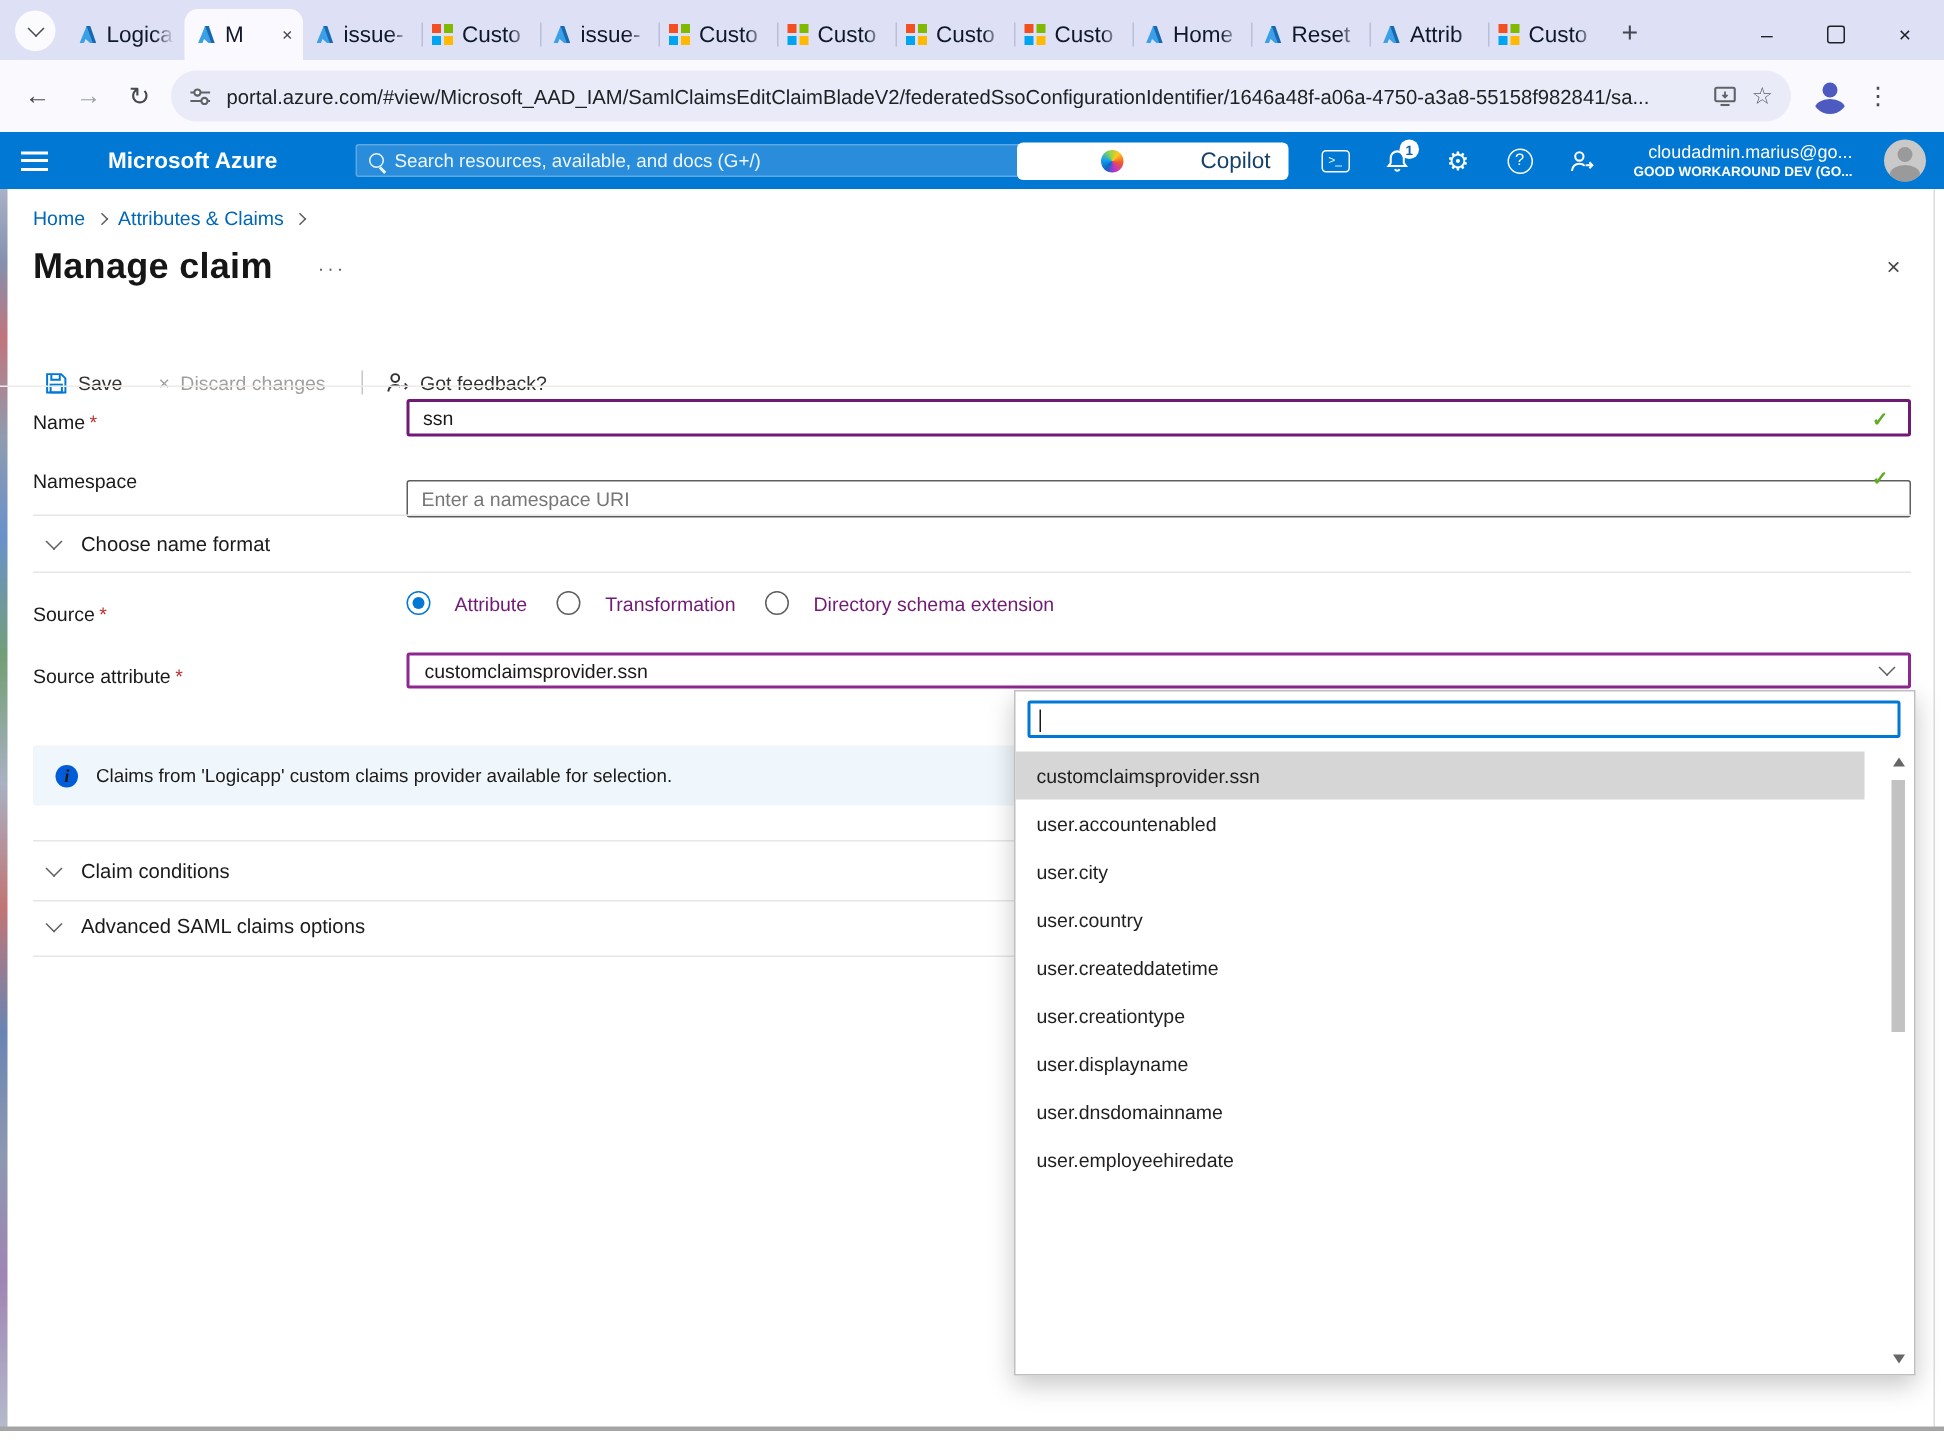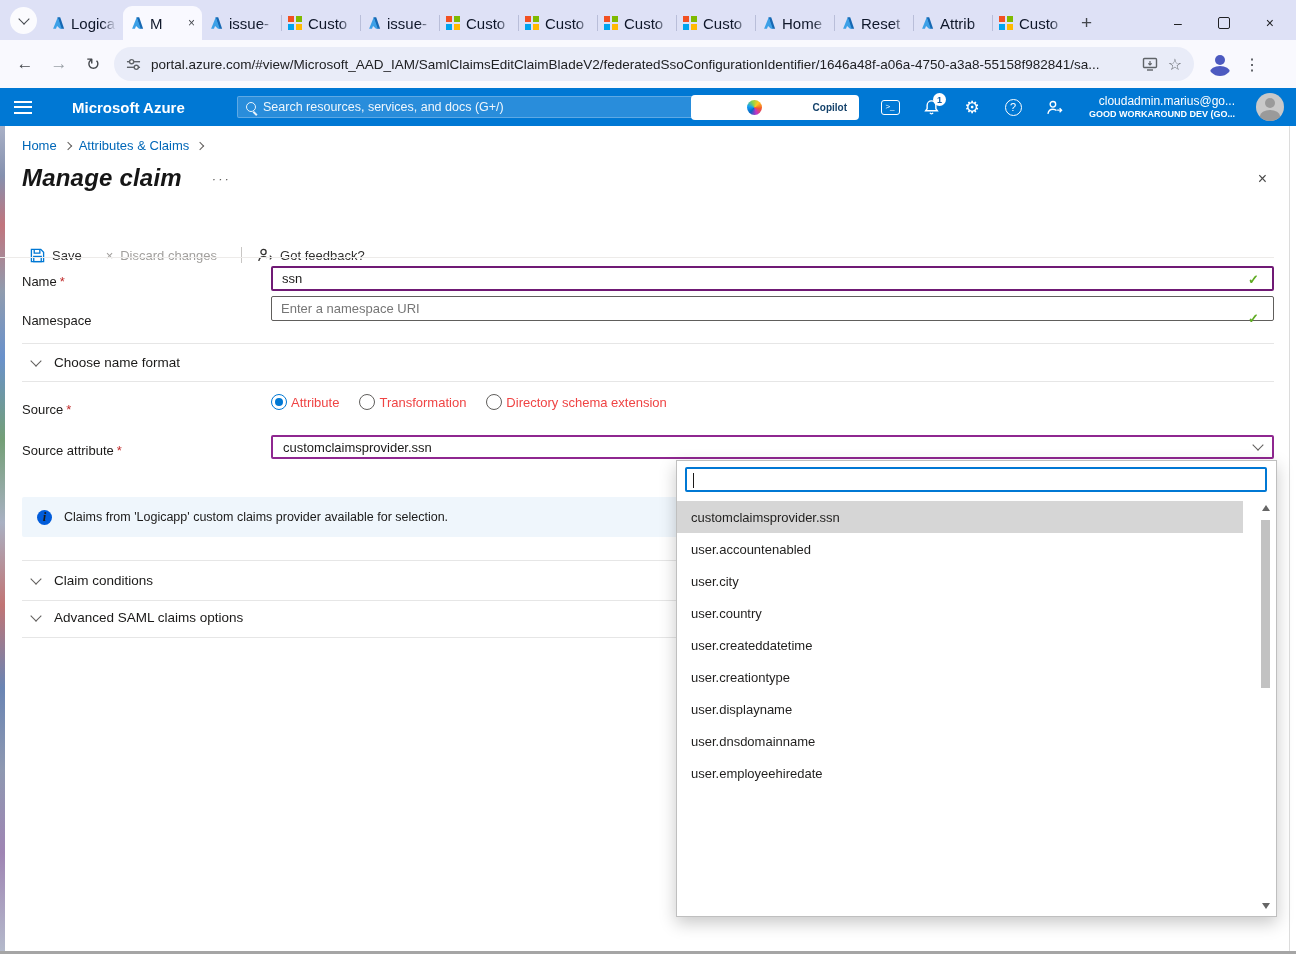--- a/index.html
+++ b/index.html
@@ -50,21 +50,21 @@
   .brand{font-size:15px;font-weight:bold;white-space:nowrap;margin-left:26px;}
   .azsearch{position:absolute;left:237px;top:8px;width:518px;height:22px;background:rgba(255,255,255,.16);
             border:1px solid rgba(255,255,255,.25);border-radius:2px;display:flex;align-items:center;padding:0 8px;gap:7px;box-sizing:border-box;}
   .sglass{width:8px;height:8px;border:1.5px solid rgba(255,255,255,.9);border-radius:50%;position:relative;flex:none;}
   .sglass::after{content:"";position:absolute;left:7px;top:8px;width:5px;height:1.5px;background:rgba(255,255,255,.9);transform:rotate(45deg);transform-origin:0 0;}
   .azsearch span{font-size:12.5px;color:rgba(255,255,255,.92);}
   .azright{position:absolute;right:8px;top:0;height:38px;display:flex;align-items:center;gap:21px;}
   .copilot{height:25px;background:#fff;border-radius:4px;display:flex;align-items:center;gap:7px;padding:0 12px;}
   .cp-ico{width:15px;height:15px;border-radius:50%;
           background:conic-gradient(from 220deg,#0b67c2,#13a0f6,#8bd44a,#ffc81f,#f2572b,#c333c9,#0b67c2);}
-  .copilot span{font-size:10px;color:#14426b;font-weight:bold;margin-left:44px;}
+  .copilot span{font-size:15px;color:#14426b;font-weight:normal;margin-left:44px;}
   .azico{position:relative;display:flex;align-items:center;justify-content:center;width:20px;height:20px;color:#fff;}
   .shell{width:17px;height:13px;border:1.5px solid #fff;border-radius:3px;font-size:8px;line-height:12px;text-align:center;letter-spacing:0;}
   .badge{position:absolute;right:-5px;top:-4px;width:13px;height:13px;border-radius:50%;background:#fff;color:#0a5ca8;
          font-size:9px;font-weight:bold;display:flex;align-items:center;justify-content:center;}
   .gear{font-size:17px;}
   .helpc{width:15px;height:15px;border:1.5px solid #fff;border-radius:50%;font-size:11px;display:flex;align-items:center;justify-content:center;}
   .userblock{text-align:right;line-height:1.25;margin-left:4px;}
   .uemail{font-size:12px;}
   .utenant{font-size:9px;font-weight:bold;}
   .azavatar{width:28px;height:28px;border-radius:50%;background:#c9c9c9;position:relative;overflow:hidden;margin-right:4px;}
@@ -74,21 +74,21 @@
   
   .content{position:absolute;left:0;top:126px;width:1296px;height:826px;background:#fff;}
   .sliver{position:absolute;left:0;top:0;width:5px;height:826px;opacity:.85;
           background:linear-gradient(180deg,#9aa3bd 0%,#6f7da0 6%,#b65c66 12%,#7c8aa0 20%,#4f7ec2 28%,#5b8e5e 38%,#9aa3b8 48%,#b65c5c 58%,#4f6fa6 68%,#7a86a3 78%,#8e6fa6 88%,#a7aec2 100%);}
   .rightedge{position:absolute;left:1289px;top:0;width:1px;height:826px;background:#dcdcdc;}
 
   .breadcrumb{position:absolute;left:22px;top:12px;font-size:13px;display:flex;align-items:center;gap:8px;}
   .bc-link{color:#0067b8;cursor:pointer;}
   .bc-sep{width:5px;height:5px;border-right:1.4px solid #605e5c;border-top:1.4px solid #605e5c;transform:rotate(45deg);}
 
-  .titlerow{position:absolute;left:22px;top:38px;display:flex;align-items:center;font-style:italic;}
+  .titlerow{position:absolute;left:22px;top:38px;display:flex;align-items:center;}
   .bladetitle{font-size:24px;font-weight:bold;color:#161616;letter-spacing:.2px;}
   .ctxmenu{margin-left:30px;color:#605e5c;font-size:13px;letter-spacing:2px;}
   .bladeclose{position:absolute;right:29px;top:45px;font-size:16px;color:#494949;line-height:1;}
 
   .cmdbar{position:absolute;left:30px;top:118px;display:flex;align-items:center;height:22px;}
   .cmd{display:flex;align-items:center;gap:7px;font-size:13px;color:#323130;}
   .cmd.disabled{color:#a19f9d;}
   .cmd + .cmd{margin-left:24px;}
   .vdiv{width:1px;height:16px;background:#c8c6c4;margin:0 15px 0 24px;}
   .xgray{font-size:13px;color:#a19f9d;}
@@ -100,21 +100,21 @@
           font-size:13px;color:#1b1a19;padding:0 28px 0 9px;border-radius:2px;outline:none;background:#fff;}
   .tinput.dirty{border:2px solid #701a75;}
   .tinput.normal{border:1px solid #605e5c;}
   .tinput::placeholder{color:#767676;}
   .vcheck{position:absolute;font-size:13px;color:#5fab22;font-weight:bold;}
   .divider{position:absolute;left:22px;width:1252px;height:1px;background:#e6e6e6;}
   .collapse{position:absolute;left:32px;display:flex;align-items:center;gap:14px;font-size:13.5px;color:#1b1a19;}
   .cchev{width:7px;height:7px;border-right:1.4px solid #605e5c;border-bottom:1.4px solid #605e5c;transform:rotate(45deg);margin-top:-4px;}
 
   .radiorow{position:absolute;left:271px;top:268px;display:flex;align-items:center;gap:20px;}
-  .radio{display:flex;align-items:center;gap:4px;font-size:13px;color:#ef4444;}
+  .radio{display:flex;align-items:center;gap:16px;font-size:13px;color:#701a75;}
   .rb{width:16px;height:16px;border-radius:50%;border:1px solid #605e5c;box-sizing:border-box;position:relative;flex:none;}
   .rb.on{border:1px solid #0078d4;}
   .rb.on::after{content:"";position:absolute;left:3px;top:3px;width:8px;height:8px;border-radius:50%;background:#0078d4;}
 
   .combo{position:absolute;left:271px;top:309px;width:1003px;height:24px;box-sizing:border-box;border:2px solid #8f2790;border-radius:2px;
          display:flex;align-items:center;padding:0 10px;font-size:13px;color:#1b1a19;background:#fff;}
   .combo .cchev{margin-left:auto;}
 
   .banner{position:absolute;left:22px;top:371px;width:1252px;height:40px;background:#eff6fc;border-radius:2px;
           display:flex;align-items:center;gap:12px;padding-left:15px;box-sizing:border-box;}
@@ -307,21 +307,21 @@
 
   <div class="azbar">
     <div class="hamb">
         <i></i>
         <i></i>
         <i></i>
       </div>
     <span class="brand">Microsoft Azure</span>
     <div class="azsearch">
       <span class="sglass"></span>
-      <span>Search resources, services, and docs (G+/)</span>
+      <span>Search resources, available, and docs (G+/)</span>
     </div>
     <div class="azright">
       <div class="copilot">
         <span class="cp-ico"></span>
         <span>Copilot</span>
       </div>
       <span class="azico">
           <span class="shell">&gt;_</span>
         </span>
       <span class="azico">
@@ -390,21 +390,21 @@
         <span>Got feedback?</span>
       </span>
     </div>
     <div class="cmd-divider"></div>
 
     <span class="flabel" style="top:148px"><span>Name</span><span class="req">*</span></span>
     <input class="tinput dirty" style="top: 140px;" value="ssn">
     <span class="vcheck" style="left:1248px;top:146px">✓</span>
 
     <span class="flabel" style="top:187px">Namespace</span>
-    <input class="tinput normal" style="top: 170px;" placeholder="Enter a namespace URI">
+    <input class="tinput normal" style="top: 194px;" placeholder="Enter a namespace URI">
     <span class="vcheck" style="left:1248px;top:185px">✓</span>
 
     <div class="divider" style="top:217px"></div>
 
     <div class="collapse" style="top:229px">
       <span class="cchev"></span>
       <span>Choose name format</span>
     </div>
     <div class="divider" style="top:255px"></div>
 

